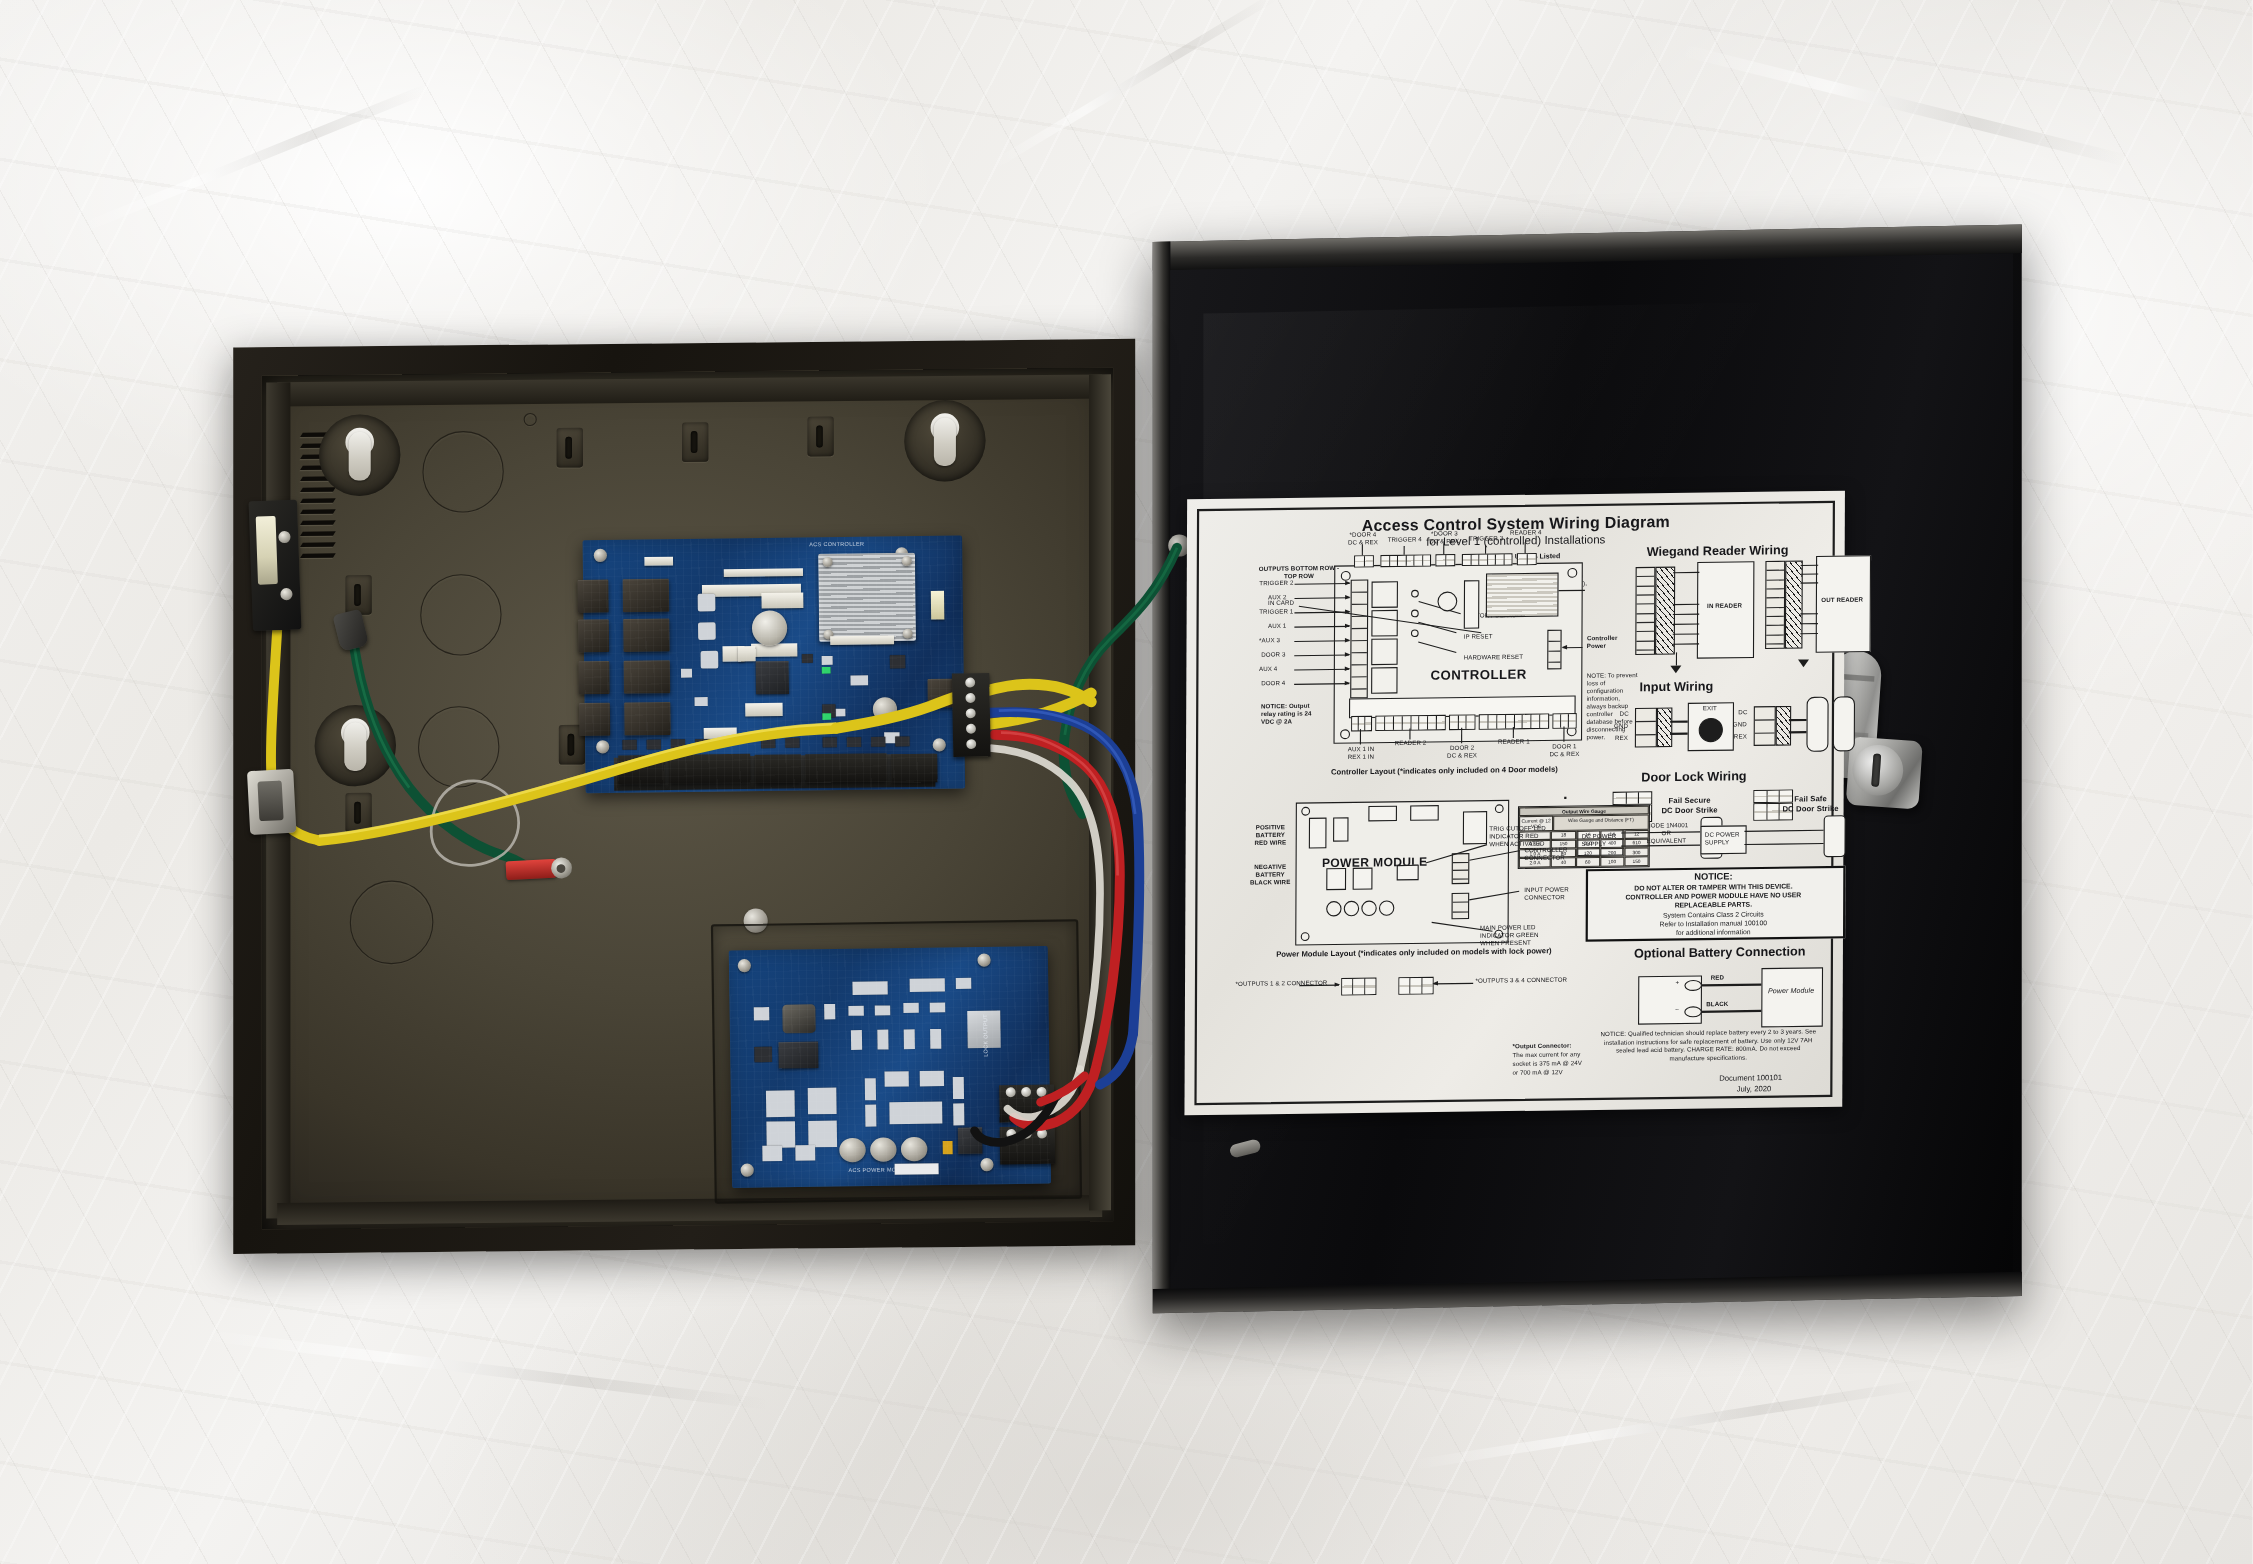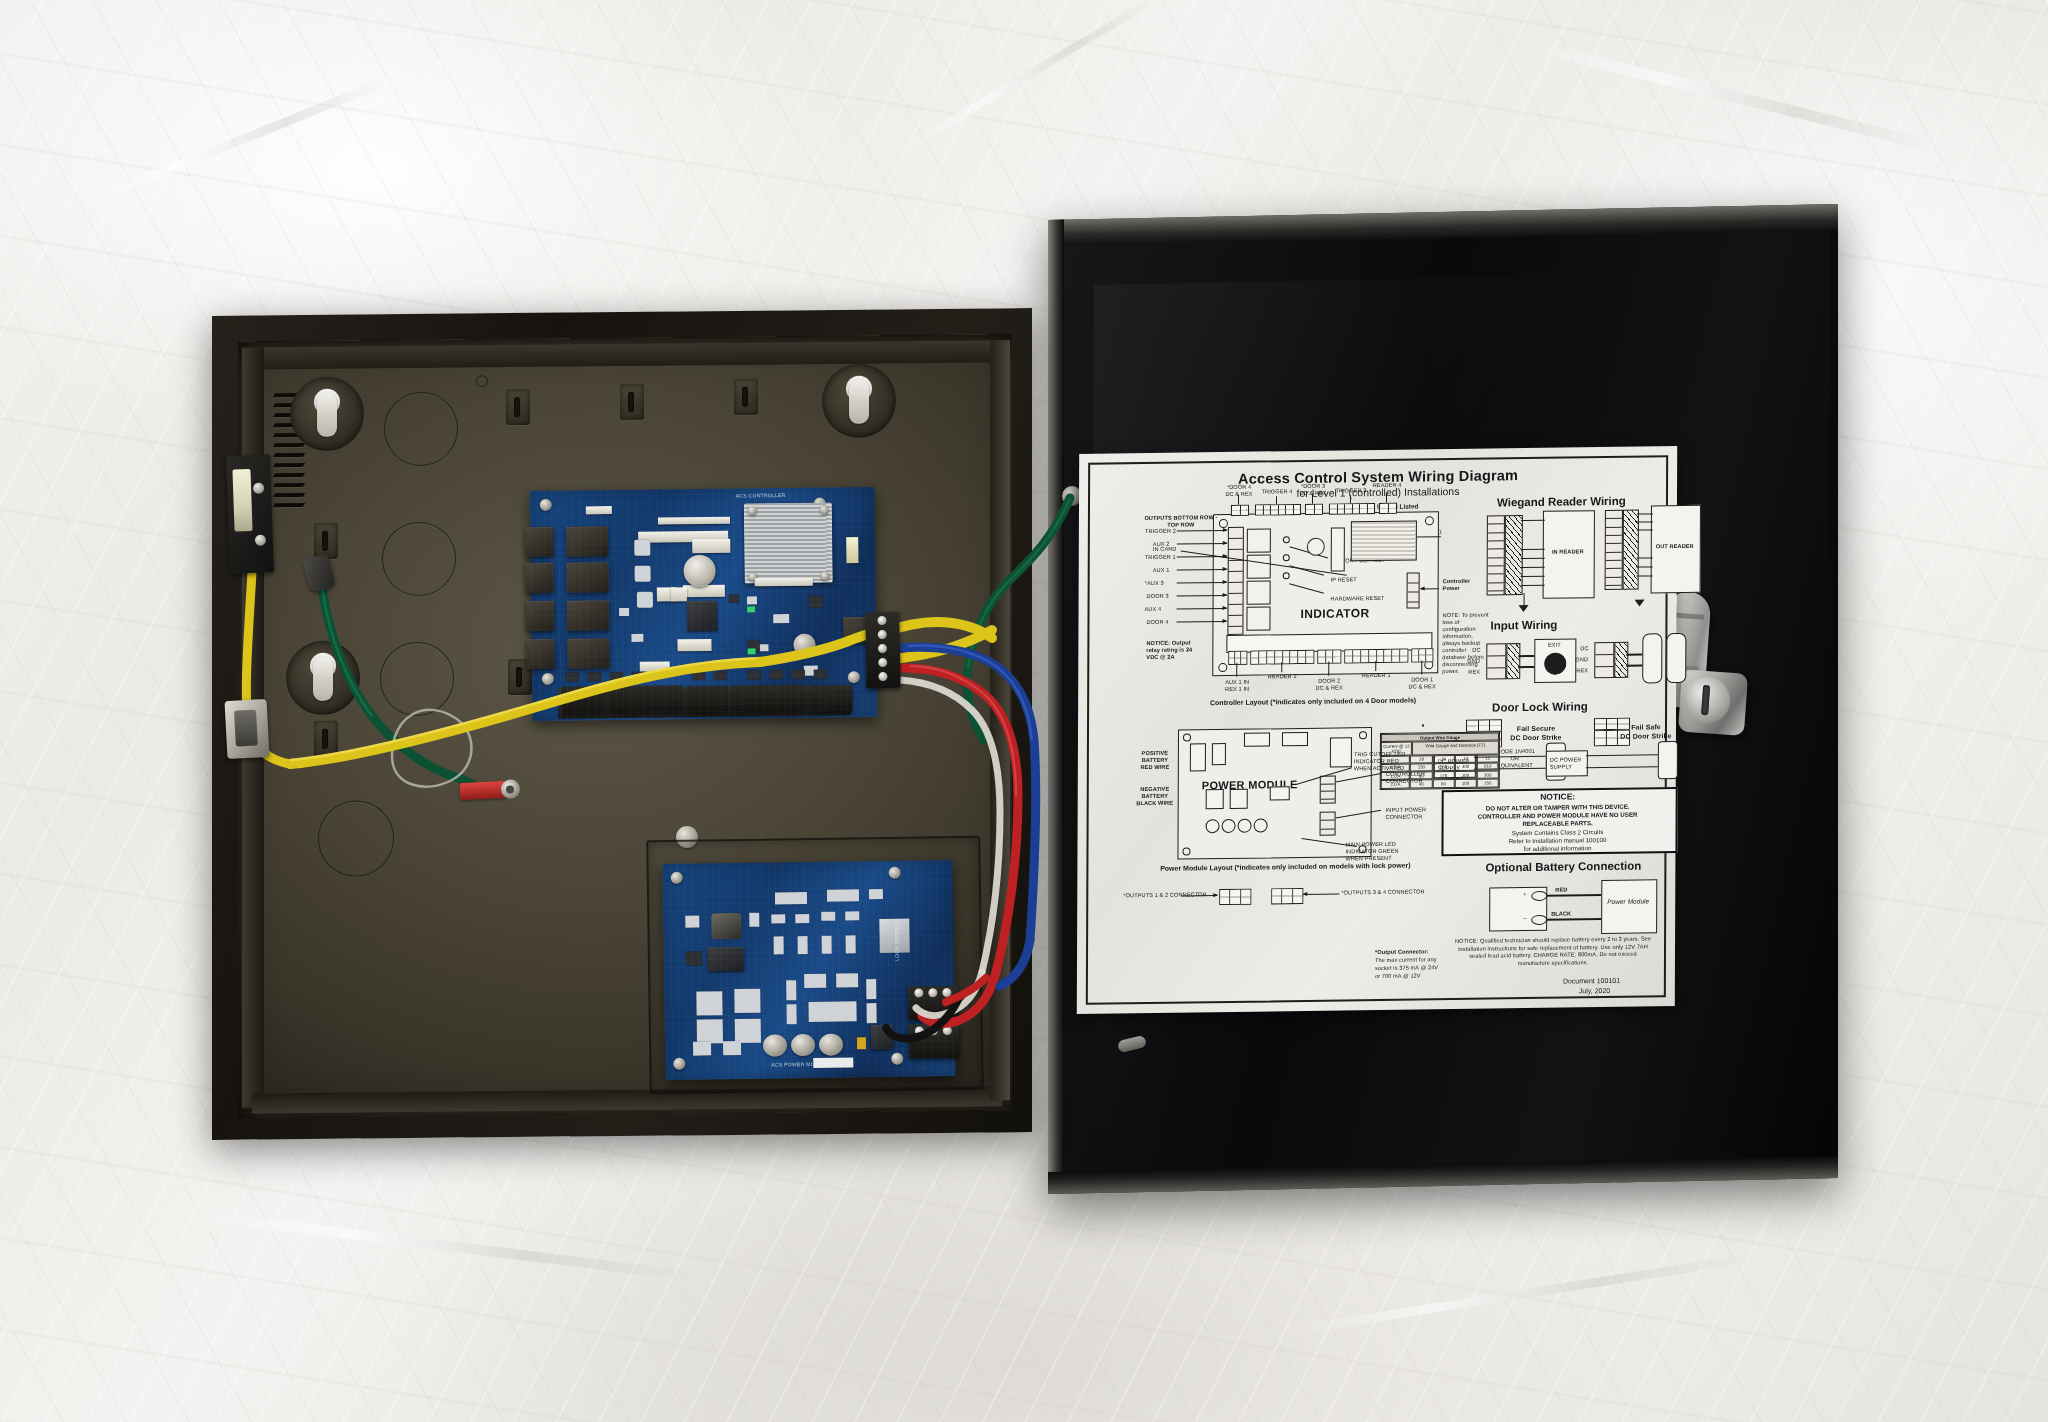--- a/index.html
+++ b/index.html
@@ -344,21 +344,21 @@
       <i style="height:25%"></i>
         <i style="height:25%"></i>
         <i style="height:25%"></i>
         <i style="height:25%"></i>
     </div>
     <div class="arrow arrowL" style="left:326px;top:124px;width:18px;"></div>
     <div class="lbl tiny bold" style="left:348px;top:114px;width:40px;white-space:normal;">Controller Power</div>
 
     <div class="lbl tiny" style="left:348px;top:148px;width:48px;white-space:normal;">NOTE: To prevent loss of configuration information, always backup controller database before disconnecting power.</div>
 
-    <div class="lbl sec-h-sm" style="left:206px;top:142px;font-size:12px;letter-spacing:.4px;">INDICATOR</div>
+    <div class="lbl sec-h-sm" style="left:206px;top:142px;font-size:12px;letter-spacing:.4px;">CONTROLLER</div>
 
     <div class="box" style="left:132px;top:168px;width:204px;height:16px;background:#f7f6f2;"></div>
     <div class="tb" style="left:134px;top:184px;width:17px;height:12px;">
         <i></i>
         <i></i>
         <i></i>
       </div>
     <div class="tb" style="left:156px;top:184px;width:62px;height:12px;">
         <i></i>
         <i></i>

